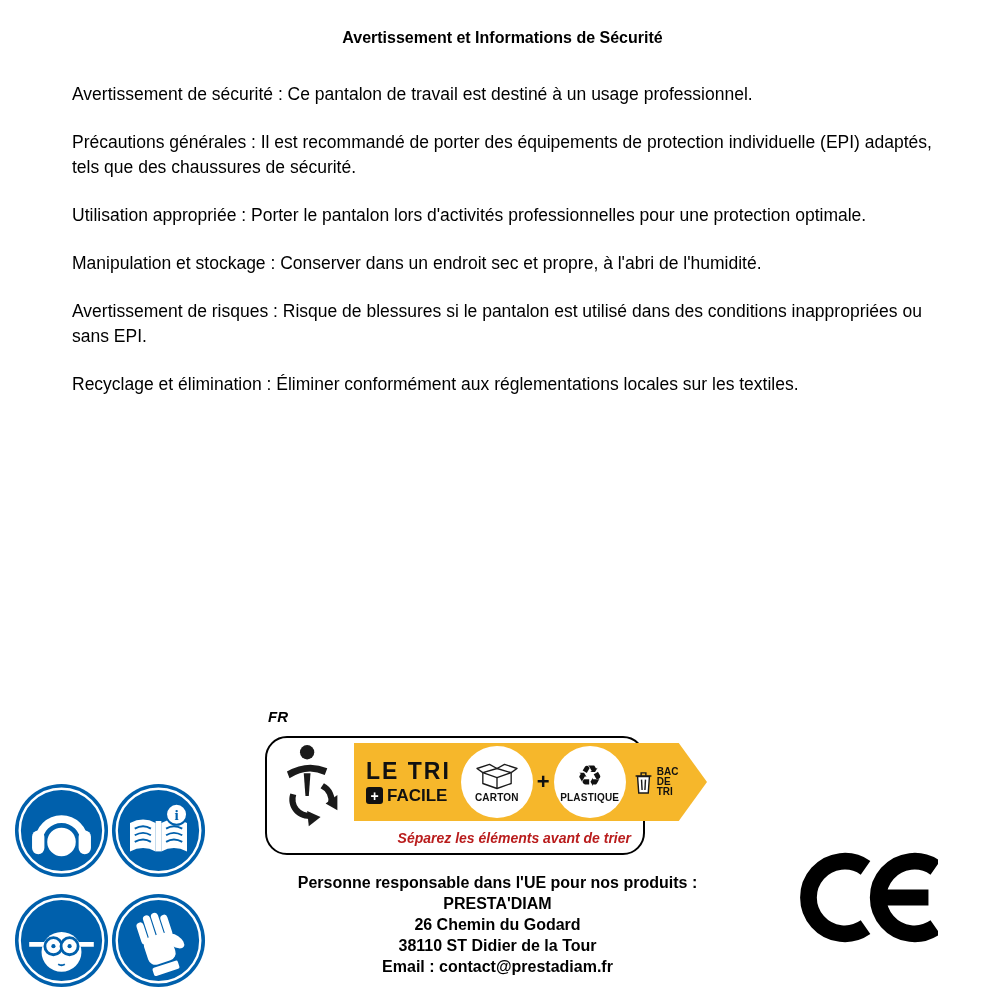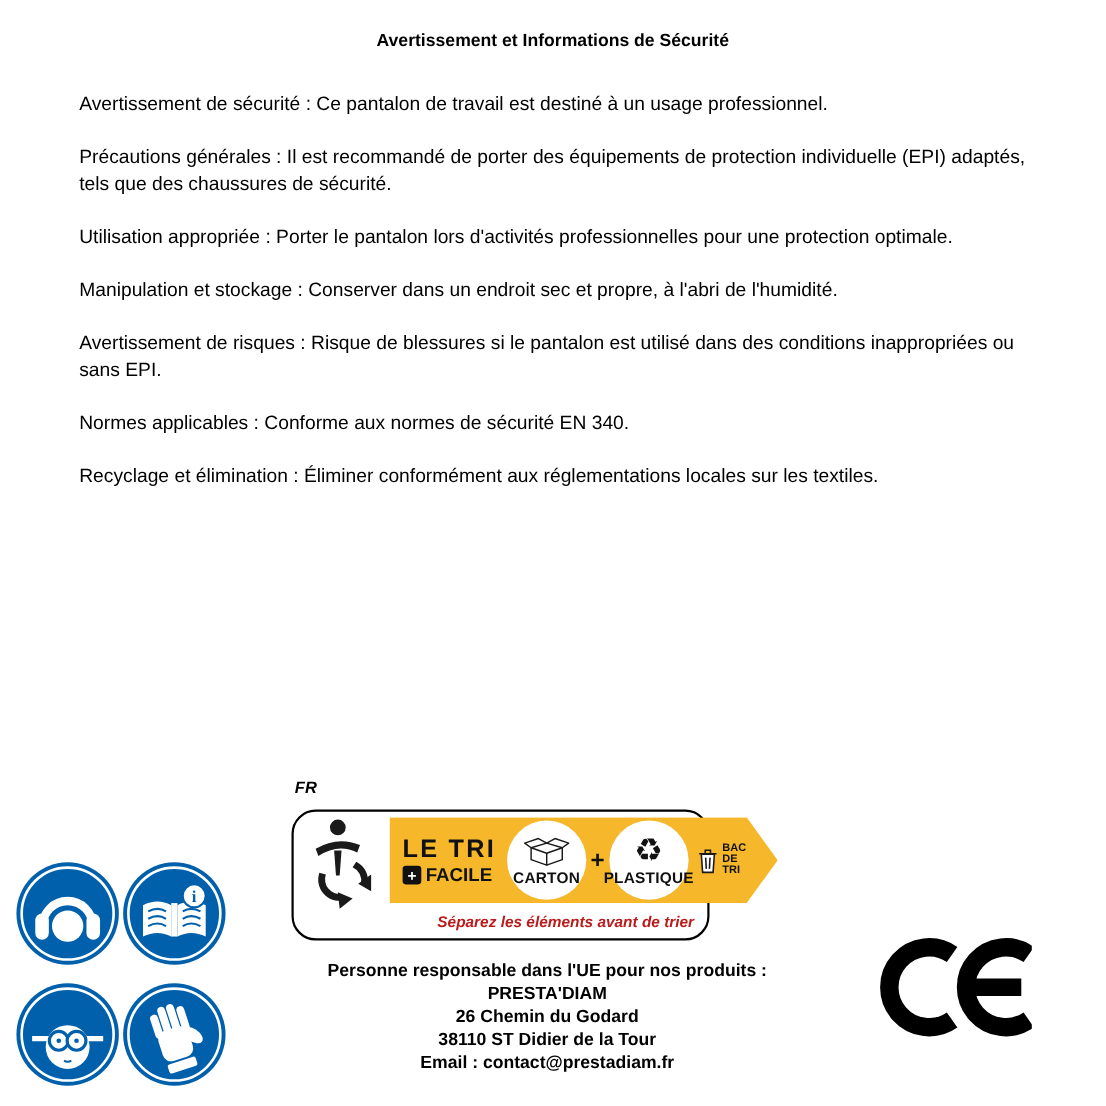--- a/index.html
+++ b/index.html
@@ -36,21 +36,21 @@
   .plusbox {
     display: inline-flex; width: 17px; height: 17px; background: #111; color: #fff;
     border-radius: 3px; align-items: center; justify-content: center;
     font-size: 14px; font-weight: bold;
   }
   .mat-circle {
     width: 72px; height: 72px; border-radius: 50%; background: #fff; flex: 0 0 auto;
     display: flex; flex-direction: column; align-items: center; justify-content: center;
   }
   .carton-circle { margin-left: 10px; }
-  .mat-label { font-size: 14px; font-weight: bold; letter-spacing: 0.2px; margin-top: 1px; color: #111; }
+  .mat-label { font-size: 10px; font-weight: bold; letter-spacing: 0.2px; margin-top: 1px; color: #111; }
   .plus-sep { font-size: 22px; font-weight: bold; margin: 0 4px; color: #111; }
   .recycle-glyph { font-size: 29px; line-height: 30px; color: #111; }
   .bac { display: flex; align-items: center; gap: 4px; margin-left: 8px; }
   .bac-lines { font-size: 10px; font-weight: 800; line-height: 10px; color: #111; }
   .caption {
     position: absolute; right: 12px; bottom: 7px;
     font-style: italic; font-weight: bold; font-size: 14px; color: #b91c1c;
   }
 
   .picto-grid {
@@ -72,21 +72,20 @@
 <div class="page">
 
   <h1 class="doc-title">Avertissement et Informations de Sécurité</h1>
 
   <div class="content">
     <p>Avertissement de sécurité : Ce pantalon de travail est destiné à un usage professionnel.</p>
     <p>Précautions générales : Il est recommandé de porter des équipements de protection individuelle (EPI) adaptés, tels que des chaussures de sécurité.</p>
     <p>Utilisation appropriée : Porter le pantalon lors d'activités professionnelles pour une protection optimale.</p>
     <p>Manipulation et stockage : Conserver dans un endroit sec et propre, à l'abri de l'humidité.</p>
     <p>Avertissement de risques : Risque de blessures si le pantalon est utilisé dans des conditions inappropriées ou sans EPI.</p>
-    <p>Normes applicables : Conforme aux normes de sécurité EN 340.</p>
     <p>Recyclage et élimination : Éliminer conformément aux réglementations locales sur les textiles.</p>
   </div>
 
   <div class="fr-label">FR</div>
 
   <div class="banner">
 
     <div class="triman-wrap">
       <svg viewBox="0 0 90 100" width="76" height="84">
         <g fill="#1a1a1a">

